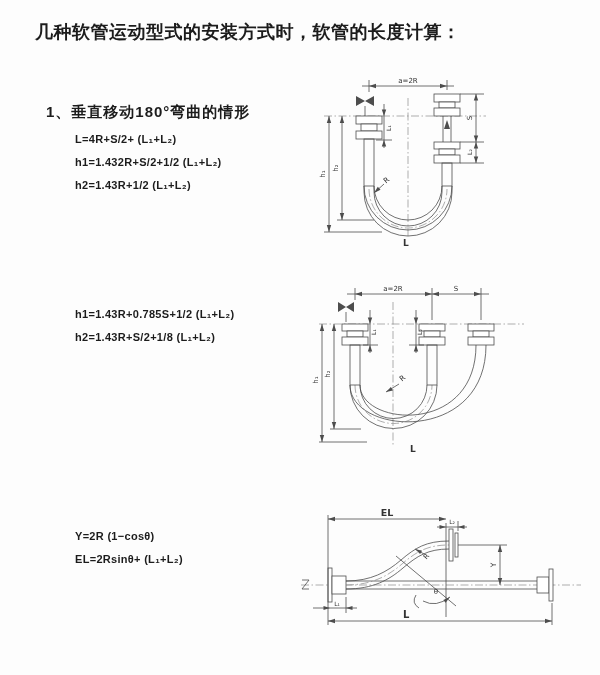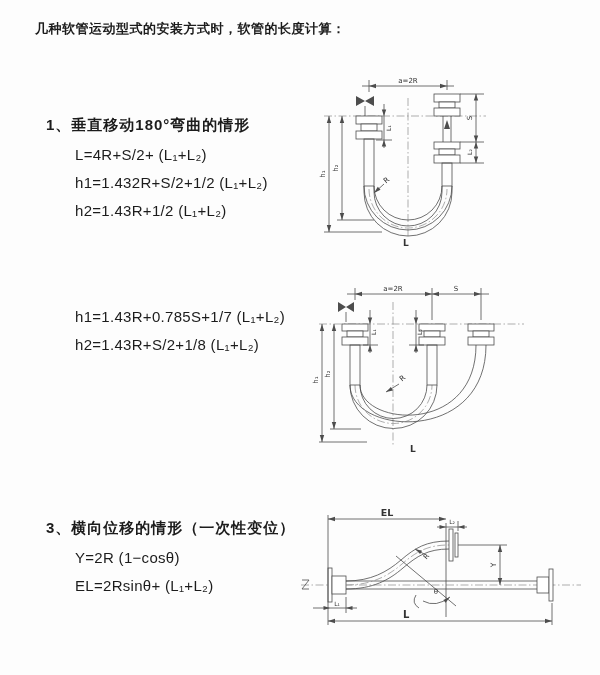--- a/index.html
+++ b/index.html
@@ -1,28 +1,28 @@
 <!DOCTYPE html>
 <html><head>
 <meta charset="utf-8">
 <style>
   html,body{margin:0;padding:0;}
   body{
     width:600px;height:675px;background:#fdfdfd;position:relative;overflow:hidden;
     font-family:"Liberation Sans","DejaVu Sans",sans-serif;color:#1c1c1c;
   }
   .title{
-    position:absolute;left:35px;top:20px;font-size:13px;font-weight:700;letter-spacing:.5px;
+    position:absolute;left:35px;top:20px;font-size:18px;font-weight:700;letter-spacing:.5px;
   }
   .section{position:absolute;left:46px;}
-  #s1{top:116px}
+  #s1{top:103px}
   #s2{top:297px}
   #s3{top:519px}
   .heading{font-size:15px;font-weight:700;letter-spacing:1px;}
-  .formula{font-size:15px;font-weight:400;letter-spacing:.3px;margin:11px 0 0 29px;}
+  .formula{font-size:11px;font-weight:700;letter-spacing:.3px;margin:11px 0 0 29px;}
   svg{position:absolute;}
   #d1{left:312px;top:74px;}
   #d2{left:309px;top:280px;}
   #d3{left:299px;top:501px;}
   svg text{font-family:"DejaVu Sans",sans-serif;fill:#333;}
   .ln{stroke:#4d4d4d;fill:none;stroke-width:.8;}
   .fl{stroke:#4d4d4d;fill:#fff;stroke-width:.8;}
   .cl{stroke:#8a8a8a;fill:none;stroke-width:.7;stroke-dasharray:8 2.5 1.5 2.5;}
   .ar{fill:#4d4d4d;stroke:none;}
 </style>
@@ -32,26 +32,25 @@
 <div class="title">几种软管运动型式的安装方式时，软管的长度计算：</div>
 
 <div class="section" id="s1">
   <div class="heading">1、垂直移动180°弯曲的情形</div>
   <div class="formula">L=4R+S/2+ (L₁+L₂)</div>
   <div class="formula">h1=1.432R+S/2+1/2 (L₁+L₂)</div>
   <div class="formula">h2=1.43R+1/2 (L₁+L₂)</div>
 </div>
 
 <div class="section" id="s2">
-  <div class="formula">h1=1.43R+0.785S+1/7 (L₁+L₂)</div>
+  <div class="formula">h1=1.43R+0.785S+1/2 (L₁+L₂)</div>
   <div class="formula">h2=1.43R+S/2+1/8 (L₁+L₂)</div>
 </div>
 
 <div class="section" id="s3">
-  <div class="heading">3、横向位移的情形（一次性变位）</div>
   <div class="formula">Y=2R (1−cosθ)</div>
   <div class="formula">EL=2Rsinθ+ (L₁+L₂)</div>
 </div>
 
 <svg id="d1" width="262" height="180" viewBox="0 0 262 180">
   <defs>
     <pattern id="bd1" width="3" height="3" patternUnits="userSpaceOnUse">
       <path d="M0,3L3,0M0,0L3,3" stroke="#777" stroke-width="0.35"></path>
     </pattern>
   </defs>

